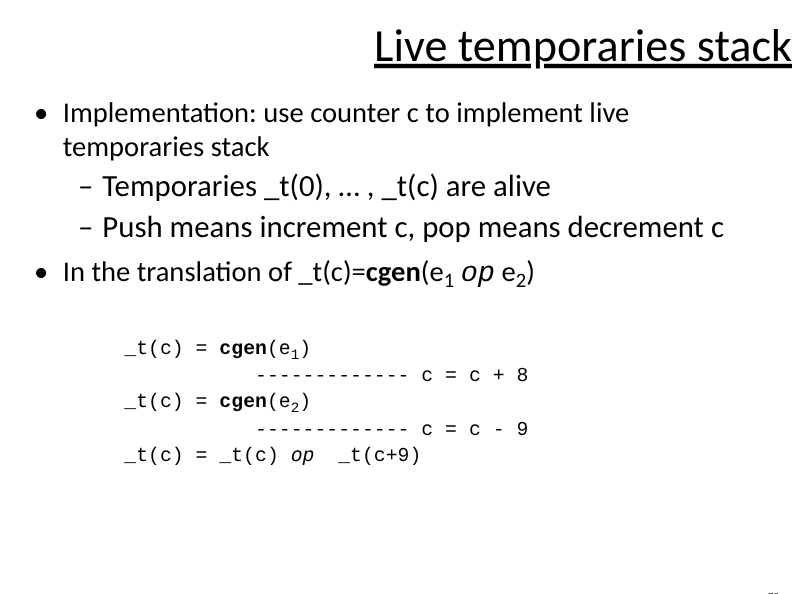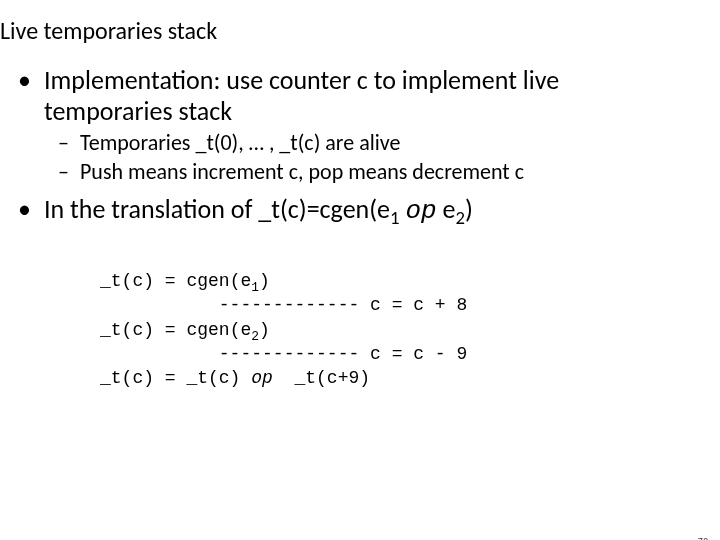--- a/index.html
+++ b/index.html
@@ -12,28 +12,29 @@
     color: #000;
     overflow: hidden;
   }
   .slide {
     position: relative;
     width: 720px;
     height: 540px;
     box-sizing: border-box;
   }
   .title {
-    text-align: left;
-    font-size: 24px;
+    text-align: right;
+    font-size: 42px;
     font-weight: 400;
     margin-top: 16px;
     margin-bottom: 20px;
+    text-decoration: underline;
   }
   .body {
-    padding: 0 34px 0 16px;
+    padding: 0 34px 0 29px;
   }
   ul.lvl1 {
     list-style: none;
     margin: 0;
     padding: 0;
   }
   ul.lvl1 > li {
     position: relative;
     padding-left: 28px;
     font-size: 26px;
@@ -48,21 +49,21 @@
     font-size: 26px;
   }
   ul.lvl2 {
     list-style: none;
     margin: 4px 0 8px 0;
     padding: 0 0 0 14px;
   }
   ul.lvl2 > li {
     position: relative;
     padding-left: 22px;
-    font-size: 22px;
+    font-size: 28px;
     line-height: 1.22;
     margin-bottom: 2px;
   }
   ul.lvl2 > li::before {
     content: "–";
     position: absolute;
     left: 0;
     top: 0;
   }
   .codeblock {
@@ -73,21 +74,21 @@
     white-space: pre;
   }
   .ref-line {
     display: inline;
   }
   sub {
     font-size: 0.72em;
     vertical-align: sub;
     line-height: 0;
   }
-  .b { font-weight: 400; }
+  .b { font-weight: 700; }
   .i { font-style: italic; font-family: Liberation Mono, monospace; }
   .pagenum {
     position: absolute;
     right: 12px;
     bottom: 8px;
     font-size: 10px;
     color: #333;
   }
 </style>
 </head>

